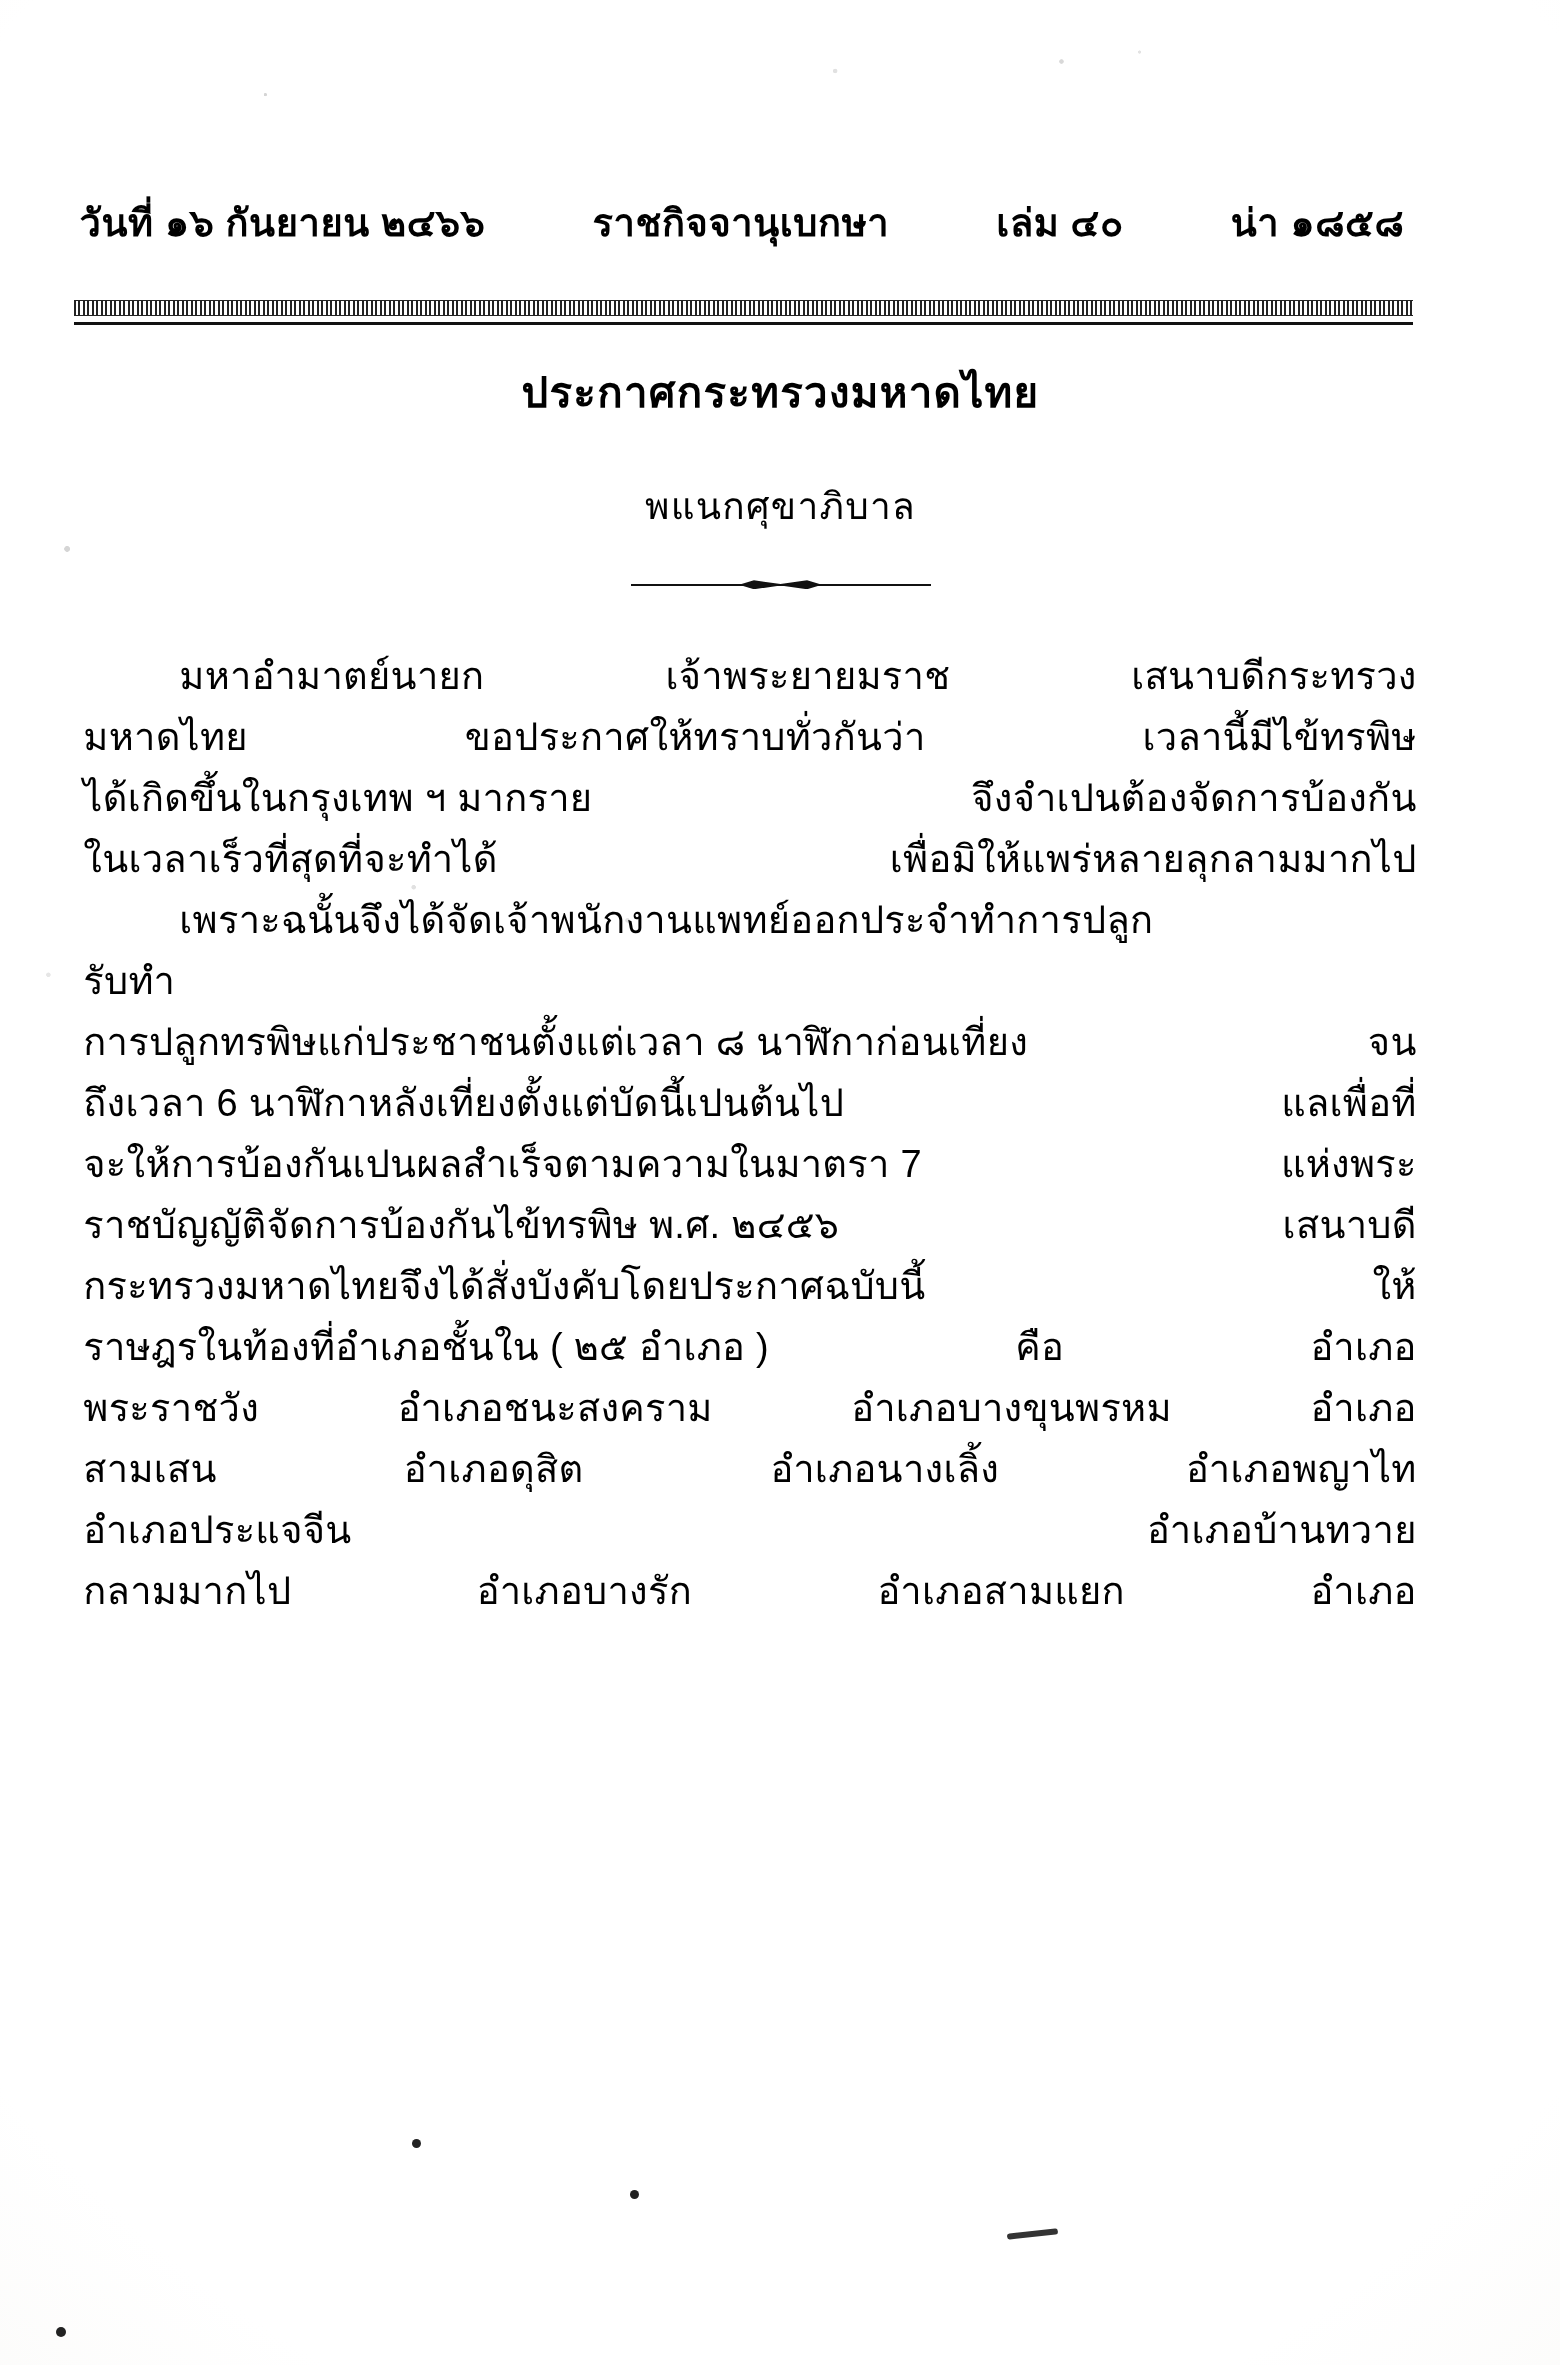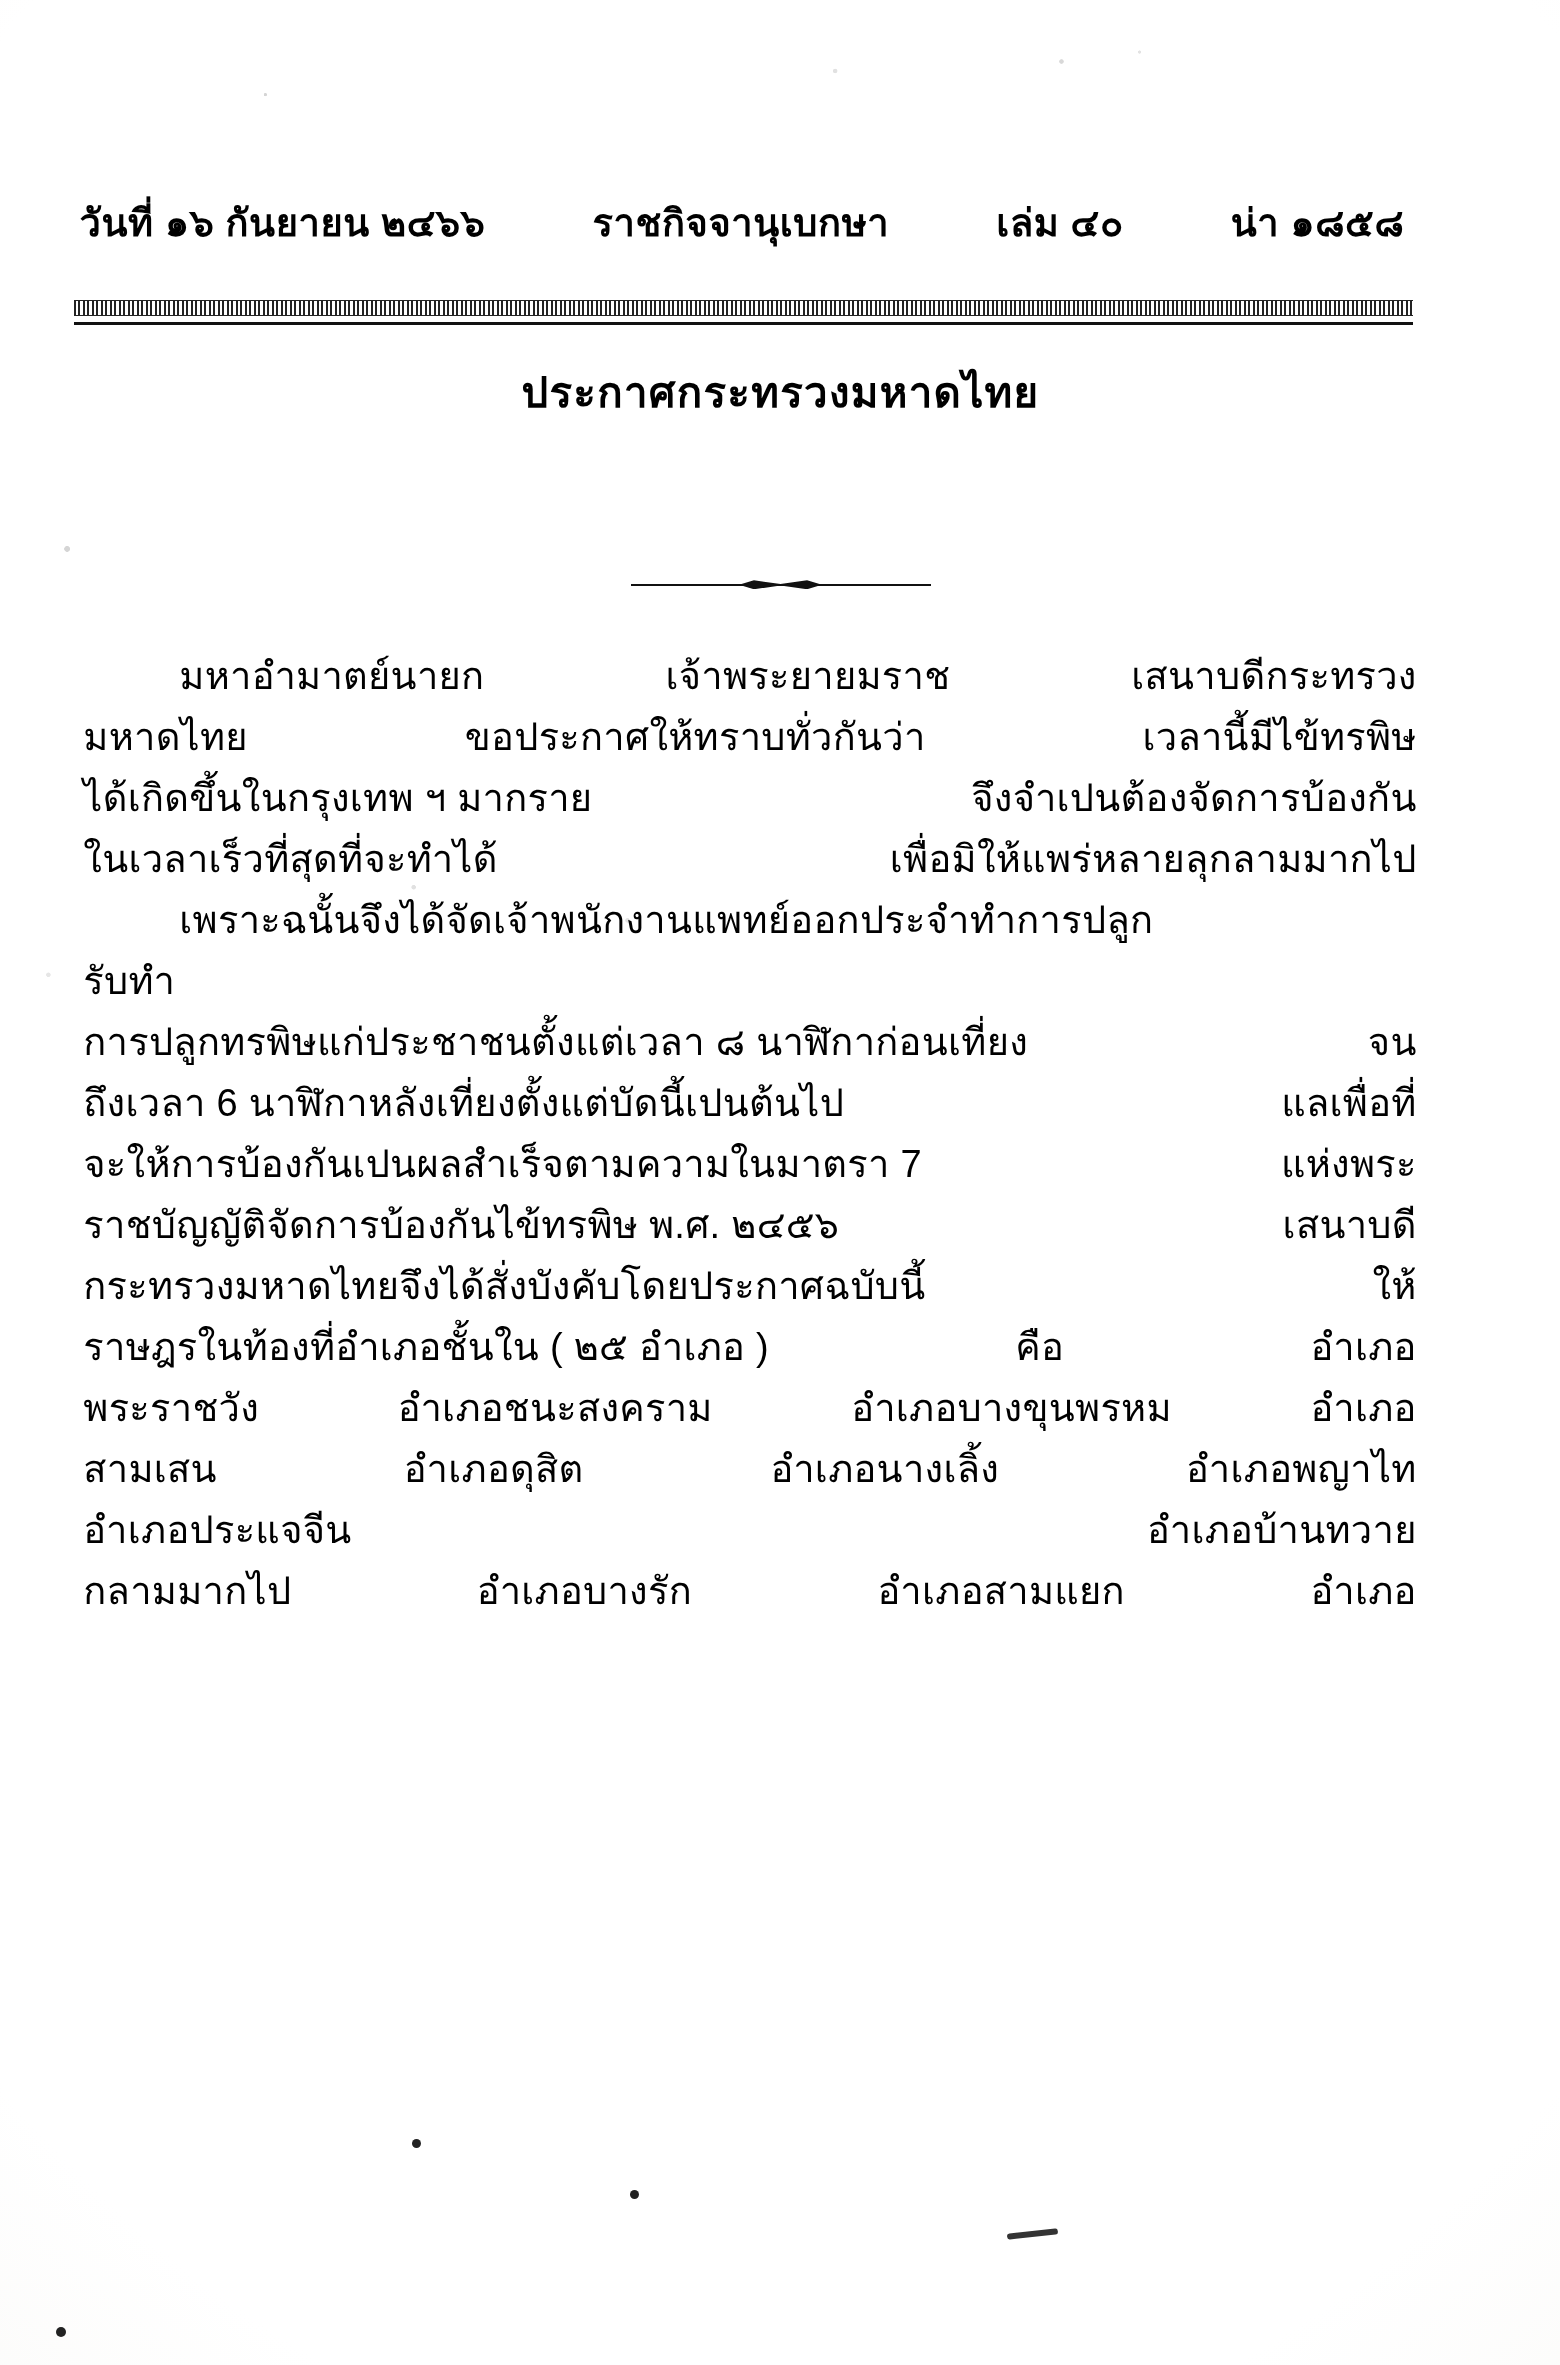--- a/index.html
+++ b/index.html
@@ -186,20 +186,21 @@
     <span class="rh-seg">เล่ม ๔๐</span>
     <span class="rh-seg">น่า ๑๘๕๘</span>
   </div>
 
   <div class="rule-wrap">
     <div class="rule-hatch"></div>
     <div class="rule-line"></div>
   </div>
 
   <div class="doc-title">ประกาศกระทรวงมหาดไทย</div>
+  <div class="doc-subtitle">พแนกศุขาภิบาล</div>
 
   <div class="divider">
     <div class="dl"></div>
     <div class="dm"></div>
   </div>
 
   <div class="body-text" id="body-text">
       <div class="line justify indent">
         <span class="seg">มหาอำมาตย์นายก</span>
         <span class="seg">เจ้าพระยายมราช</span>

